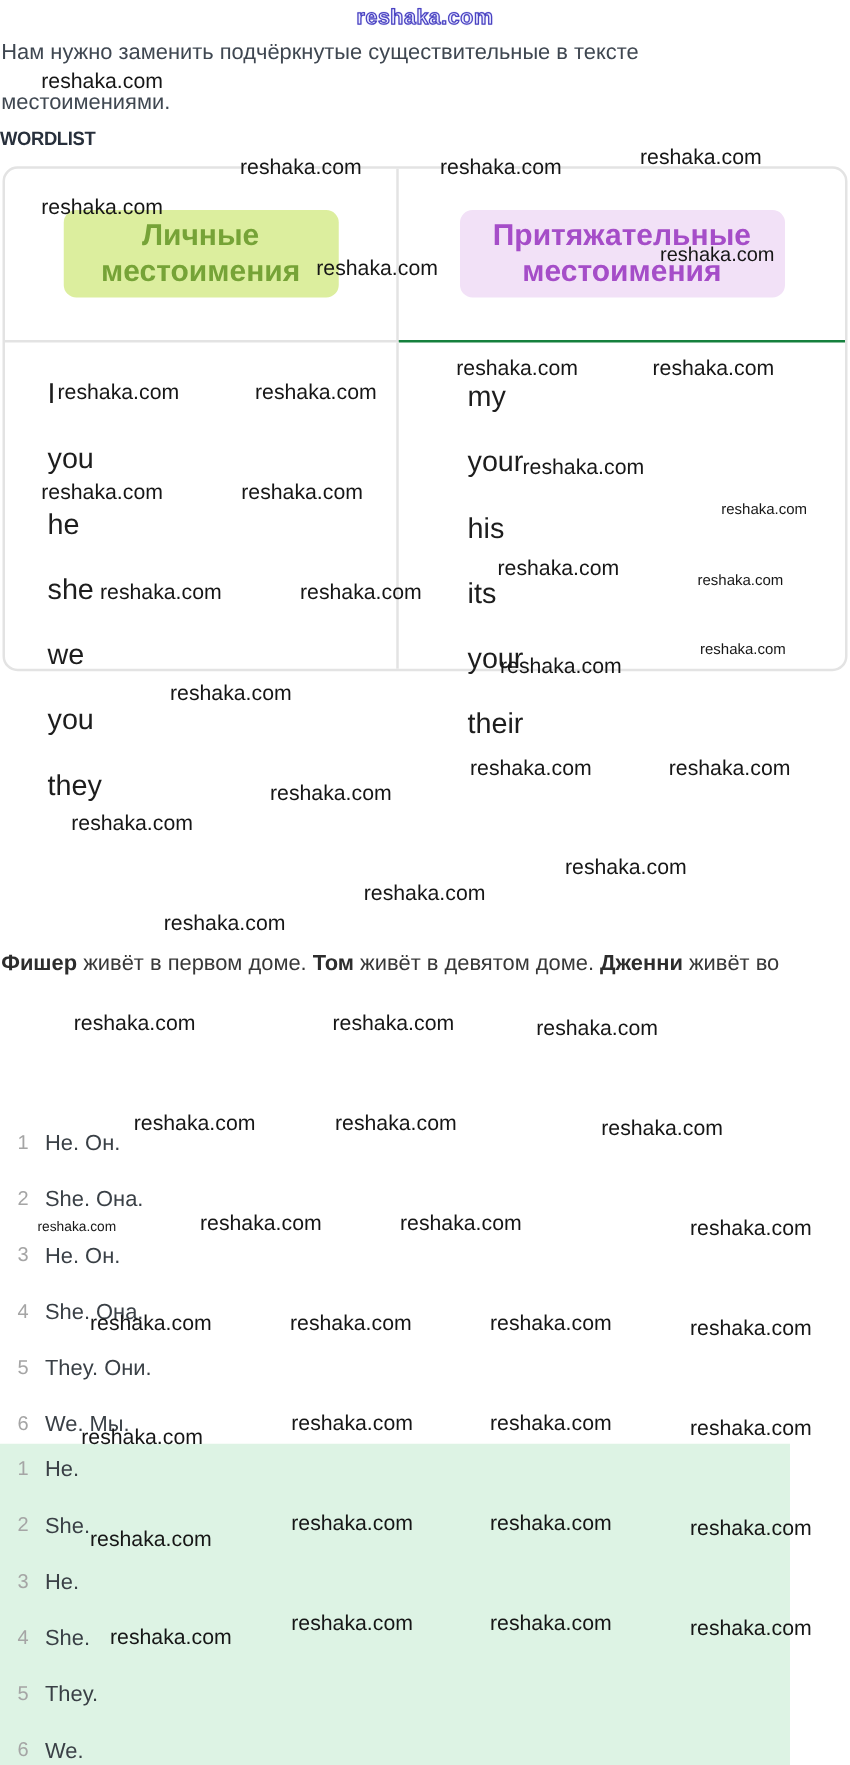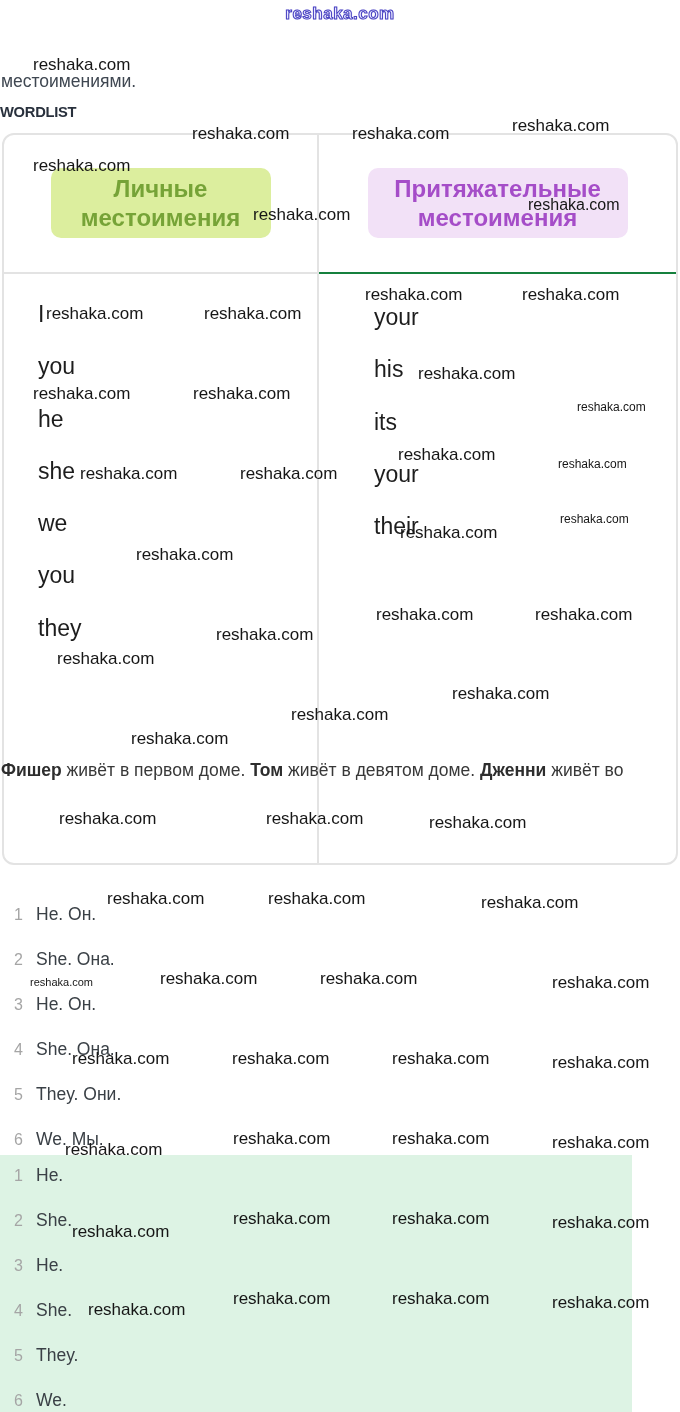--- a/index.html
+++ b/index.html
@@ -12,21 +12,21 @@
            color:#e9e9ff;-webkit-text-stroke:1px #4a43c2;text-shadow:0 0 1px #4a43c2;}
 
   
   .intro-line{position:absolute;left:1px;font-size:17.5px;color:#3f4751;white-space:nowrap;}
   .intro-line1{top:31px;}
   .intro-line2{top:71px;}
   .wordlist-heading{position:absolute;left:0;top:103px;font-size:15.5px;font-weight:bold;
                     color:#28303c;letter-spacing:-.3px;transform:scaleX(.95);transform-origin:left;}
 
   
-  .wtable{position:absolute;left:2px;top:133px;width:676px;height:732px;
+  .wtable{position:absolute;left:2px;top:133px;width:676px;height:404px;
           border:2px solid #e3e3e3;border-radius:12px;box-sizing:border-box;}
   .wcell{position:absolute;box-sizing:border-box;}
   .hleft {left:0;top:0;width:315px;height:139px;border-right:2px solid #e3e3e3;border-bottom:2px solid #e3e3e3;text-align:center;}
   .hright{left:315px;top:0;right:0;height:139px;border-bottom:2px solid #15803d;text-align:center;}
   .bleft {left:0;top:139px;width:315px;bottom:0;border-right:2px solid #e3e3e3;padding:28px 0 0 34px;}
   .bright{left:315px;top:139px;right:0;bottom:0;padding:31px 0 0 55px;}
   .pill{display:inline-block;margin-top:33px;padding:6px 14px;border-radius:10px;
         font-size:24px;font-weight:bold;line-height:29px;}
   .pill-green {background:#dcee9e;color:#76a337;width:192px;}
   .pill-purple{background:#f2e1f7;color:#a54dc8;width:232px;}
@@ -54,20 +54,21 @@
   .wm-layer{position:absolute;left:0;top:0;width:680px;height:1412px;z-index:5;pointer-events:none;}
   .wm{position:absolute;white-space:nowrap;font-size:17px;color:#161616;}
 </style>
 </head>
 <body>
 
 <div class="page">
 
   <div class="site-wm">reshaka.com</div>
 
+  <div class="intro-line intro-line1">Нам нужно заменить подчёркнутые существительные в тексте</div>
   <div class="intro-line intro-line2">местоимениями.</div>
 
   <div class="wordlist-heading">WORDLIST</div>
 
   <div class="wtable">
     <div class="wcell hleft">
       <div class="pill pill-green">Личные местоимения</div>
     </div>
     <div class="wcell hright">
       <div class="pill pill-purple">Притяжательные местоимения</div>
@@ -77,20 +78,21 @@
     <div class="pronoun">I</div>
         <div class="pronoun">you</div>
         <div class="pronoun">he</div>
         <div class="pronoun">she</div>
         <div class="pronoun">we</div>
         <div class="pronoun">you</div>
         <div class="pronoun">they</div>
       </div>
     <div class="wcell bright">
 
+    <div class="pronoun">my</div>
         <div class="pronoun">your</div>
         <div class="pronoun">his</div>
         <div class="pronoun">its</div>
         <div class="pronoun">your</div>
         <div class="pronoun">their</div>
       </div>
   </div>
 
   <div class="story">
     <div class="story-line">

